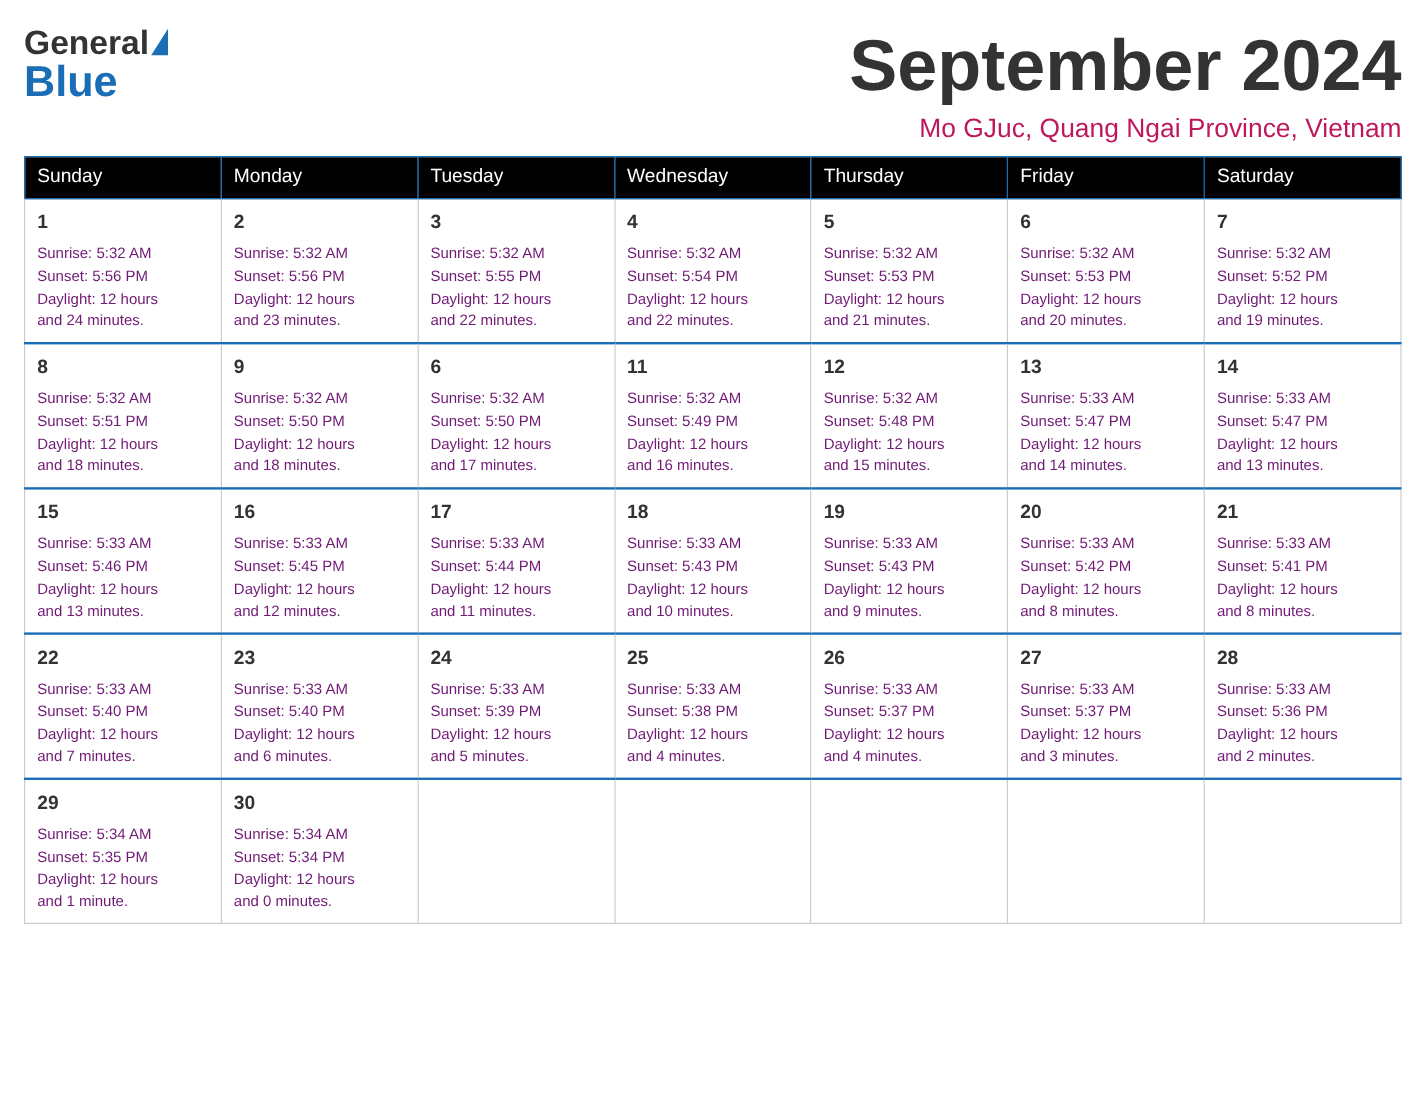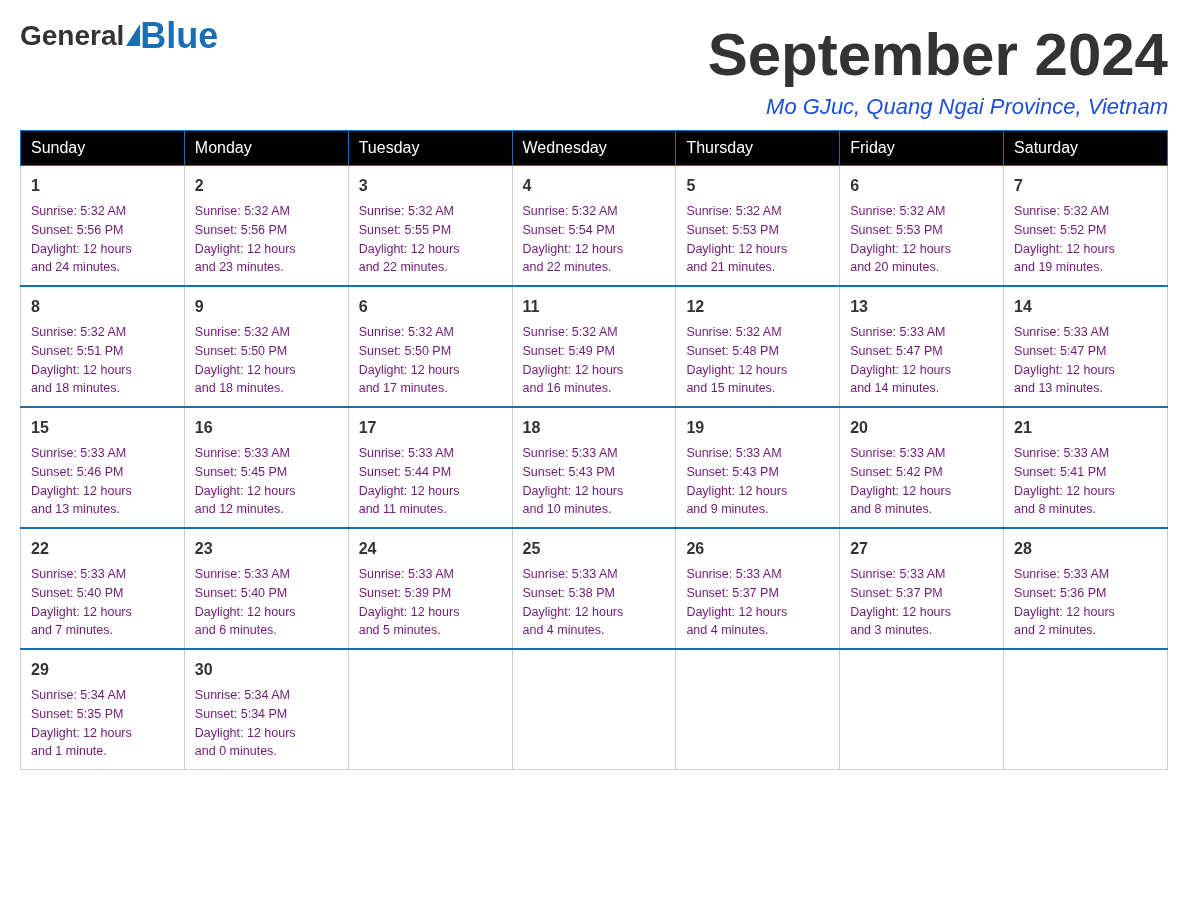--- a/index.html
+++ b/index.html
@@ -11,21 +11,21 @@
       padding: 20px;
     }
     .header {
       display: flex;
       justify-content: space-between;
       align-items: flex-start;
       margin-bottom: 10px;
     }
     .logo {
       display: flex;
-      flex-direction: row;
+      flex-direction: column;
       align-items: flex-start;
     }
     .logo-text {
       font-size: 28px;
       font-weight: bold;
       color: #333;
       display: flex;
       align-items: center;
     }
     .logo-general { color: #333; }
@@ -47,23 +47,22 @@
     .title-section {
       text-align: right;
     }
     .main-title {
       font-size: 60px;
       font-weight: bold;
       color: #333;
     }
     .subtitle {
       font-size: 22px;
-      color: #1d4ed8;
+      color: #be185d;
       margin-top: 5px;
-      font-style: italic;
     }
     .calendar {
       width: 100%;
       border-collapse: collapse;
       border: 1px solid #1a6eb5;
     }
     .calendar th {
       background-color: #000000;
       color: #fff;
       padding: 8px 10px;

